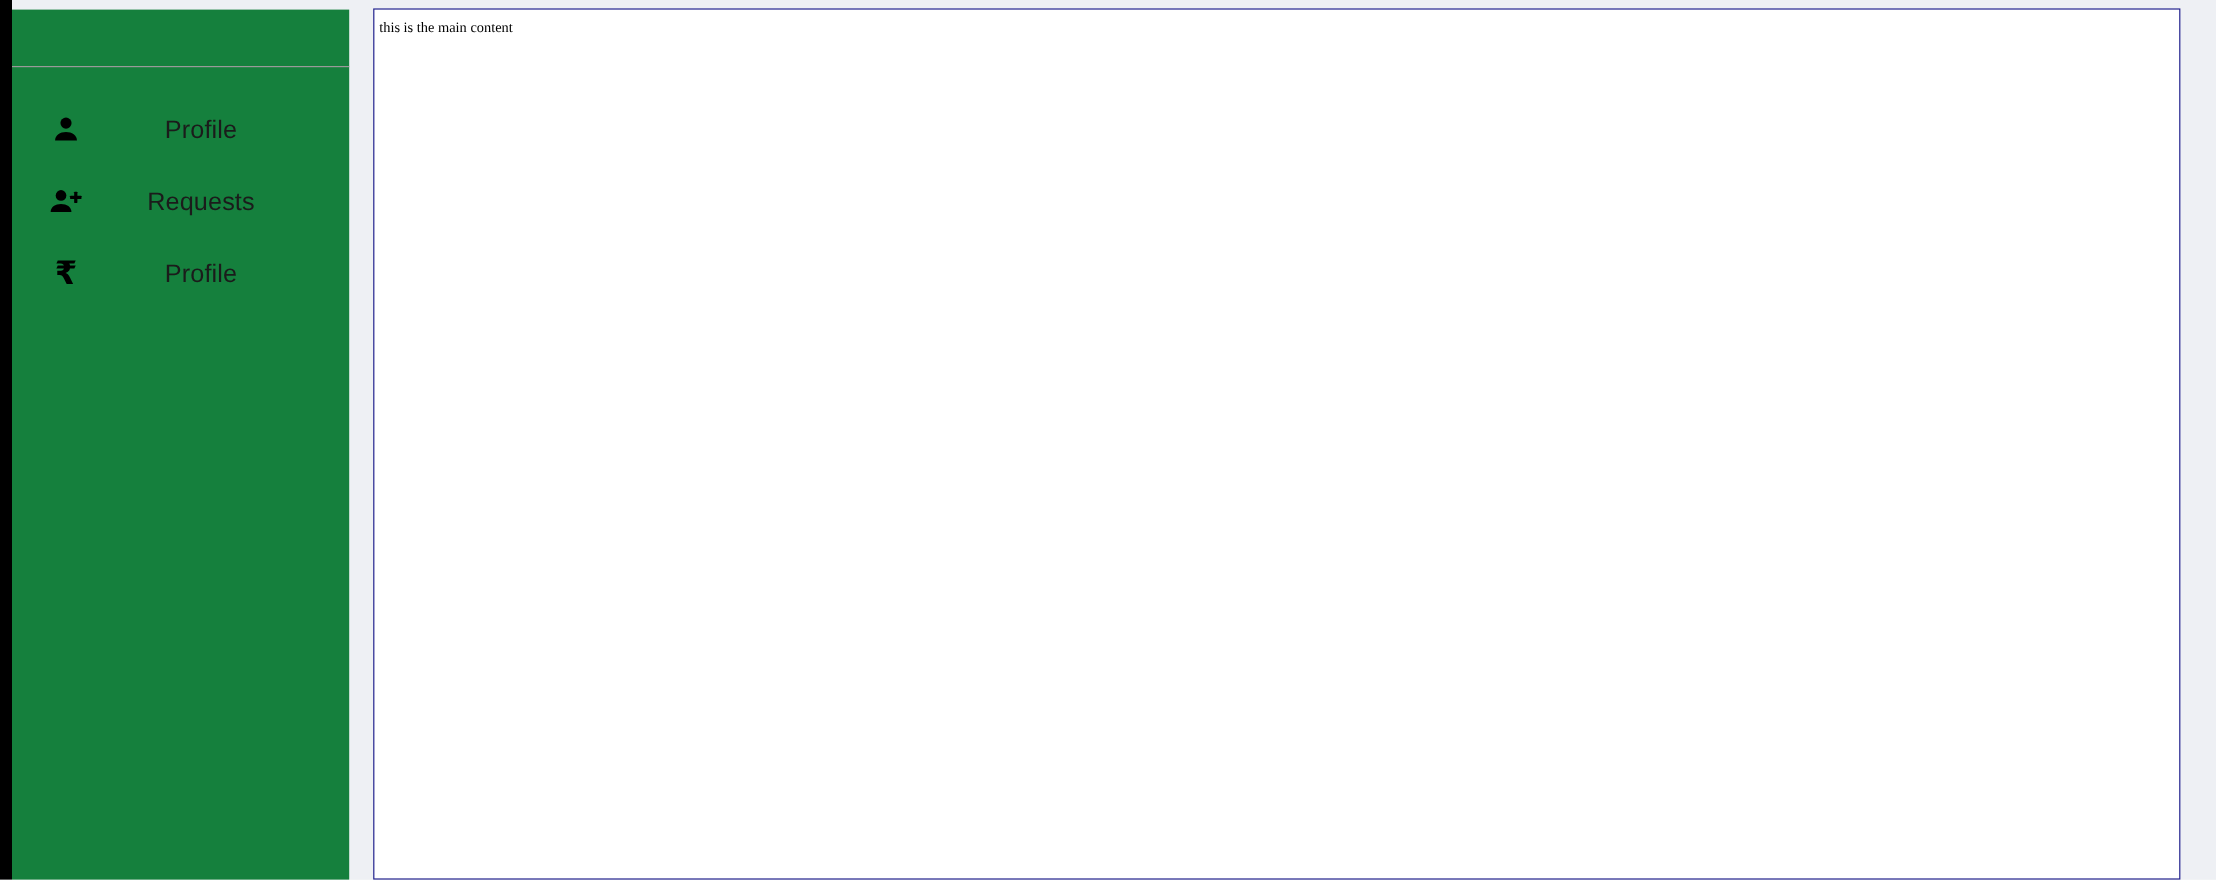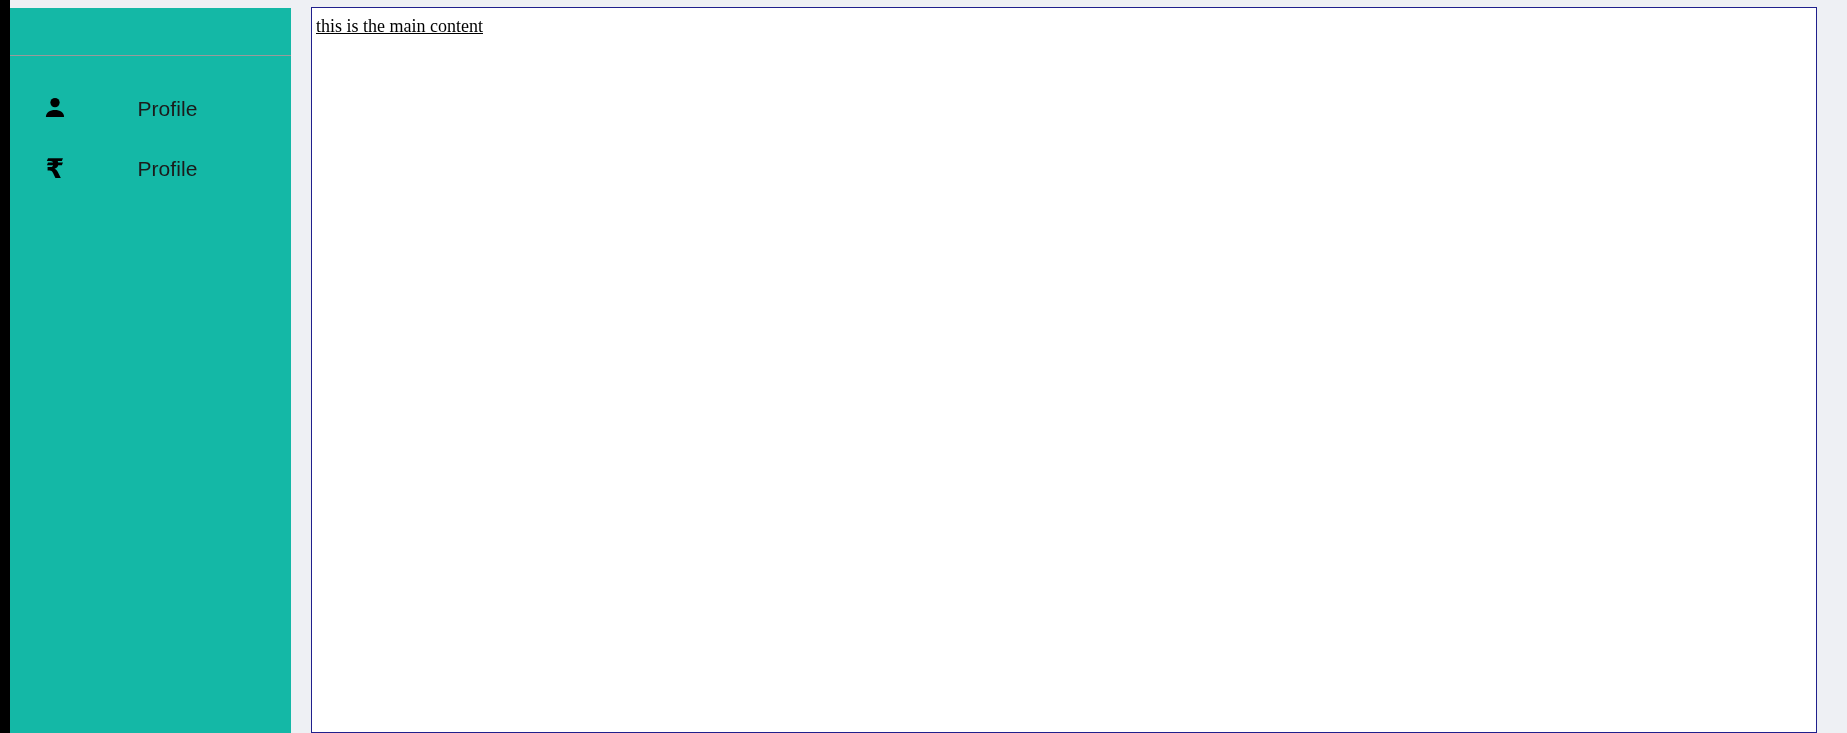--- a/index.html
+++ b/index.html
@@ -32,21 +32,21 @@
     background: #000000;
   }
 
   
   .sidebar {
     position: absolute;
     left: 10px;
     top: 8px;
     width: 281px;
     height: 725px;
-    background: #14b8a6;
+    background: #15803d;
     box-sizing: border-box;
   }
 
   .sidebar-header {
     height: 48px;
     border-bottom: 1px solid #9a9a9a;
     box-sizing: border-box;
   }
 
   .sidebar-nav {
@@ -100,26 +100,25 @@
     width: 1506px;
     height: 726px;
     background: #ffffff;
     border: 1px solid #20208c;
     box-sizing: border-box;
     overflow: hidden;
   }
 
   .content-text {
     font-family: "Liberation Serif", serif;
-    font-size: 18px;
+    font-size: 12px;
     color: #000000;
     padding: 8px 0 0 4px;
     line-height: 1.2;
     white-space: pre-wrap;
-    text-decoration: underline;
   }
 </style>
 </head>
 <body>
 
 <div id="app-root">
 
   <div class="left-rail"></div>
 
   <div class="sidebar">
@@ -134,20 +133,31 @@
         <span class="nav-icon">
           <svg width="26" height="26" viewBox="0 0 24 24" fill="currentColor" aria-hidden="true">
             <circle cx="12" cy="7" r="4.3"></circle>
             <path d="M3.6 20.4c0-4.1 3.8-6.5 8.4-6.5s8.4 2.4 8.4 6.5z"></path>
           </svg>
         </span>
         <span class="nav-label">Profile</span>
       </div>
 
 
+      <div class="nav-item">
+        <span class="nav-icon">
+          <svg width="31" height="26" viewBox="0 0 30 24" fill="currentColor" aria-hidden="true">
+            <circle cx="10.5" cy="7" r="4.3"></circle>
+            <path d="M2.1 20.4c0-4.1 3.8-6.5 8.4-6.5s8.4 2.4 8.4 6.5z"></path>
+            <rect x="21.1" y="4.0" width="2.6" height="9.2" rx="0.4"></rect>
+            <rect x="17.8" y="7.3" width="9.2" height="2.6" rx="0.4"></rect>
+          </svg>
+        </span>
+        <span class="nav-label">Requests</span>
+      </div>
 
 
       <div class="nav-item">
         <span class="nav-icon">
           <span class="rupee-glyph">₹</span>
         </span>
         <span class="nav-label">Profile</span>
       </div>
 
     </div>

